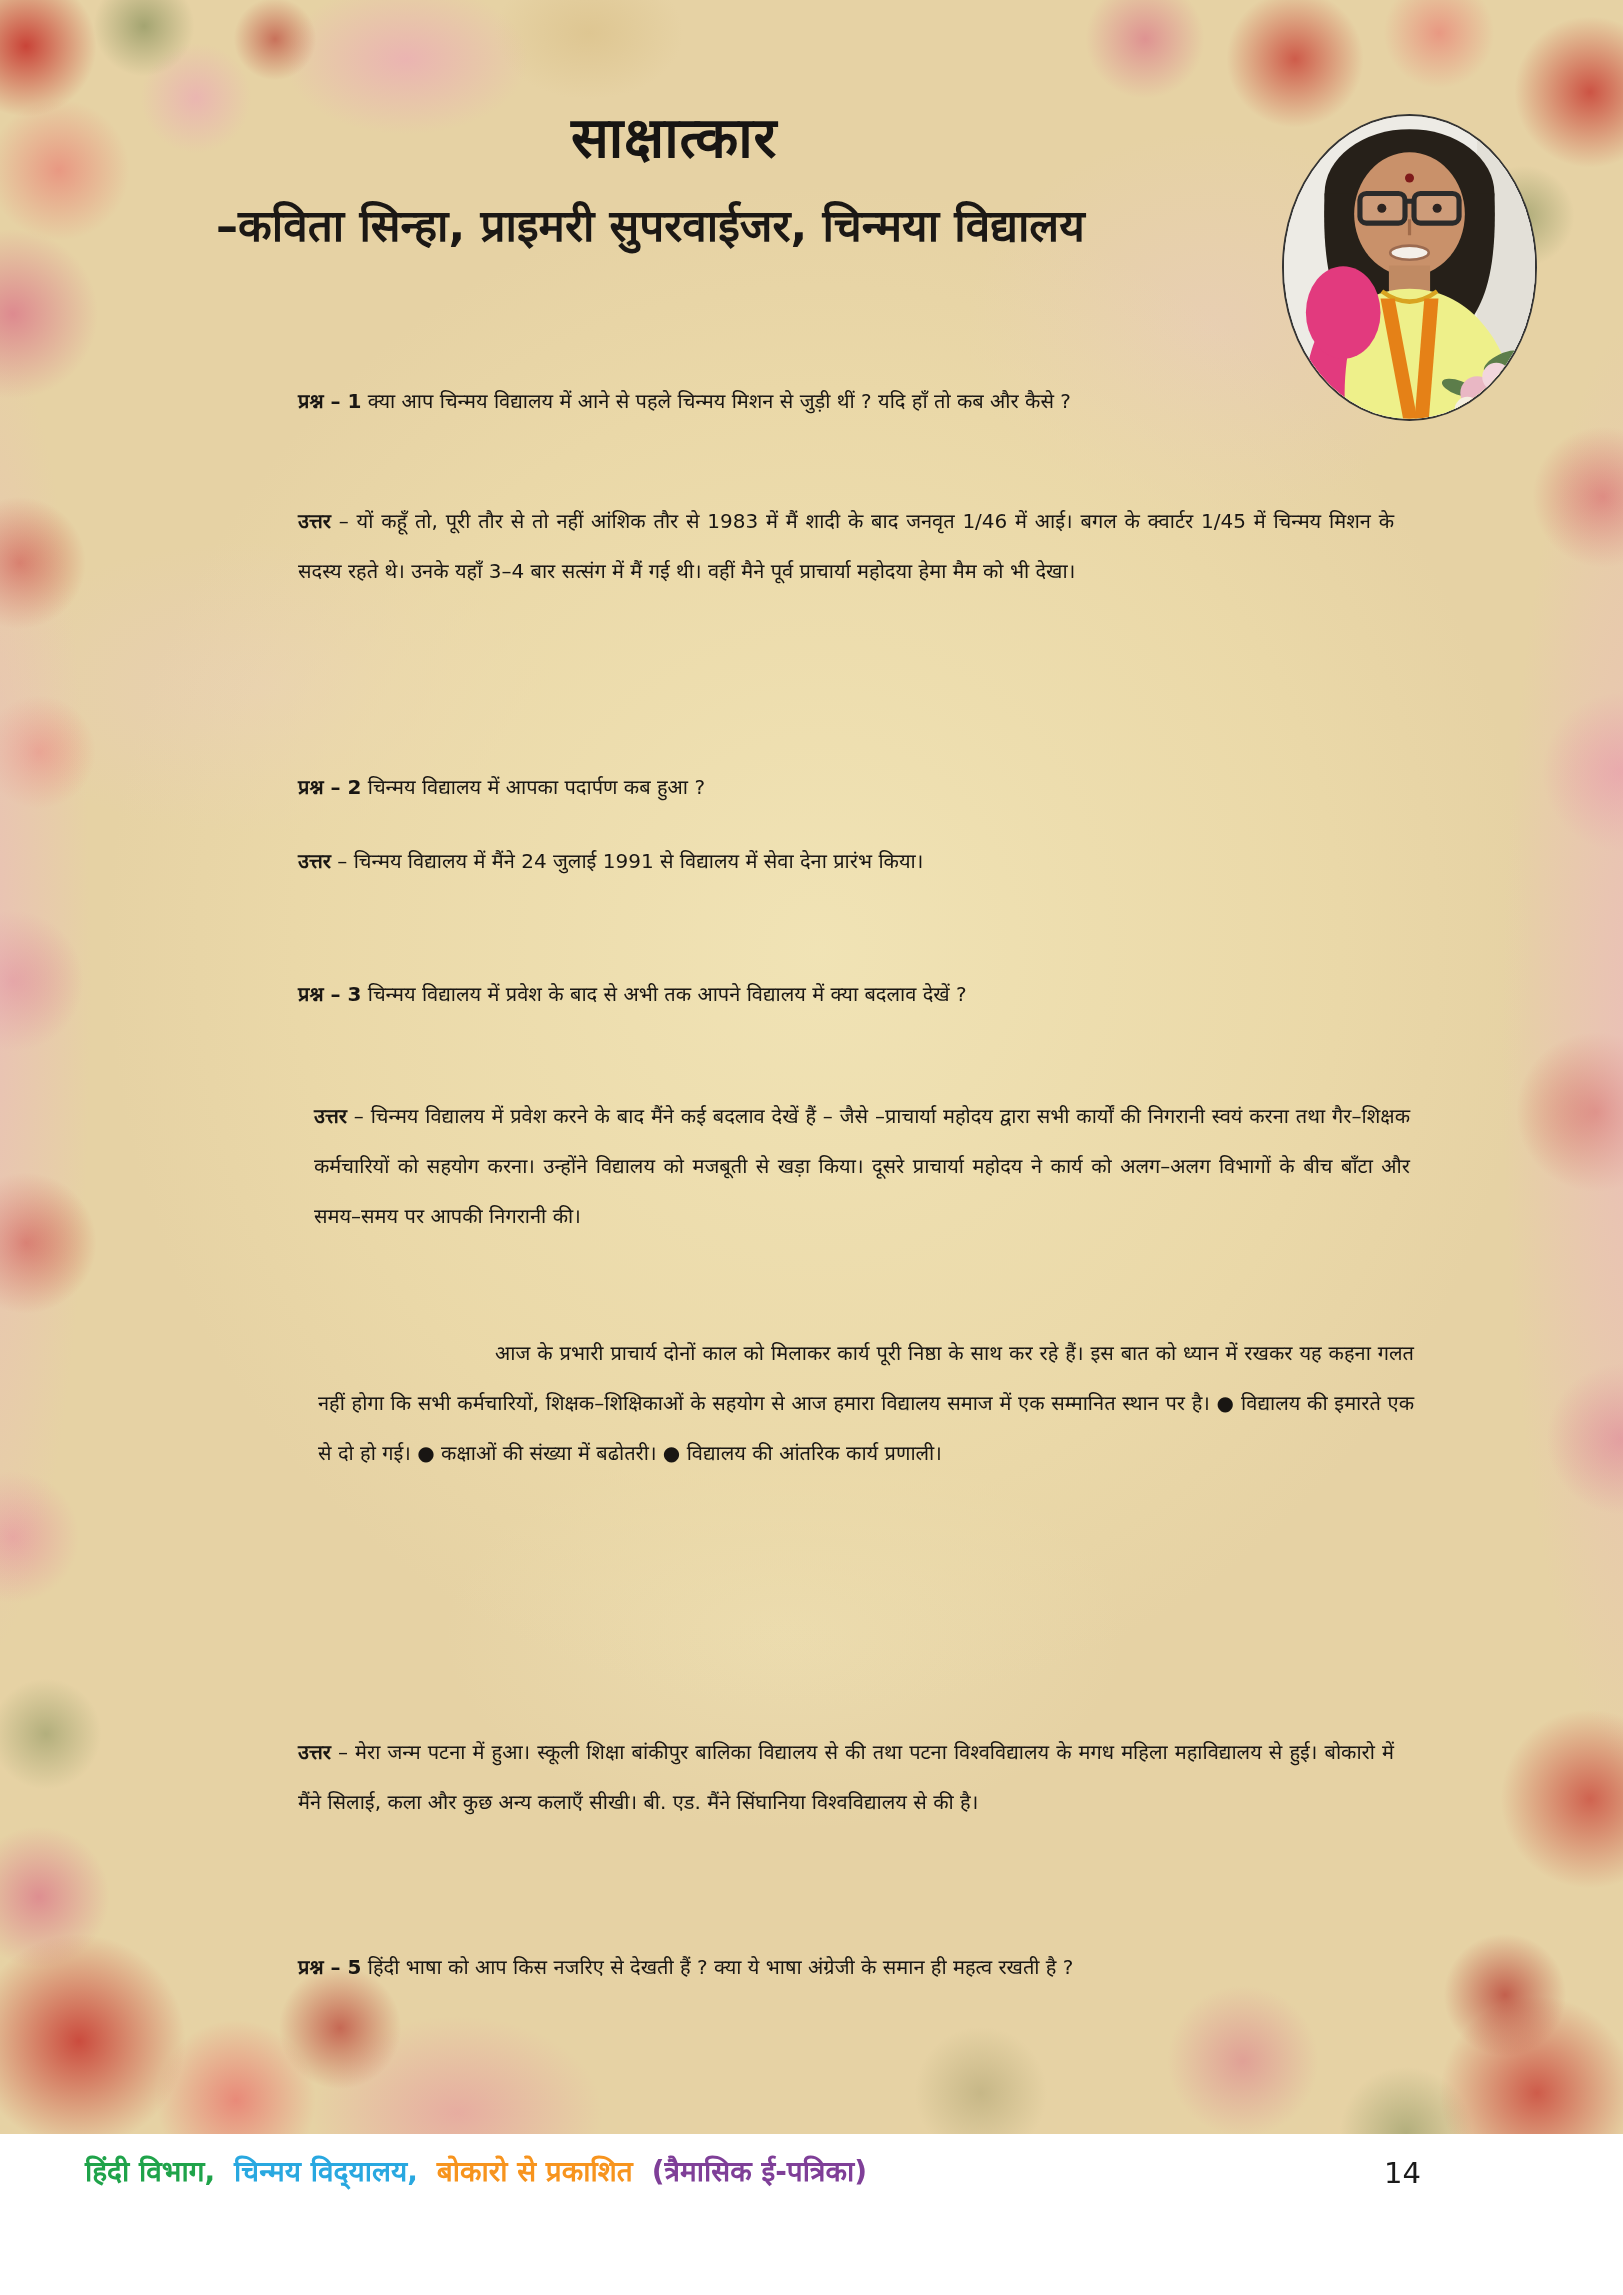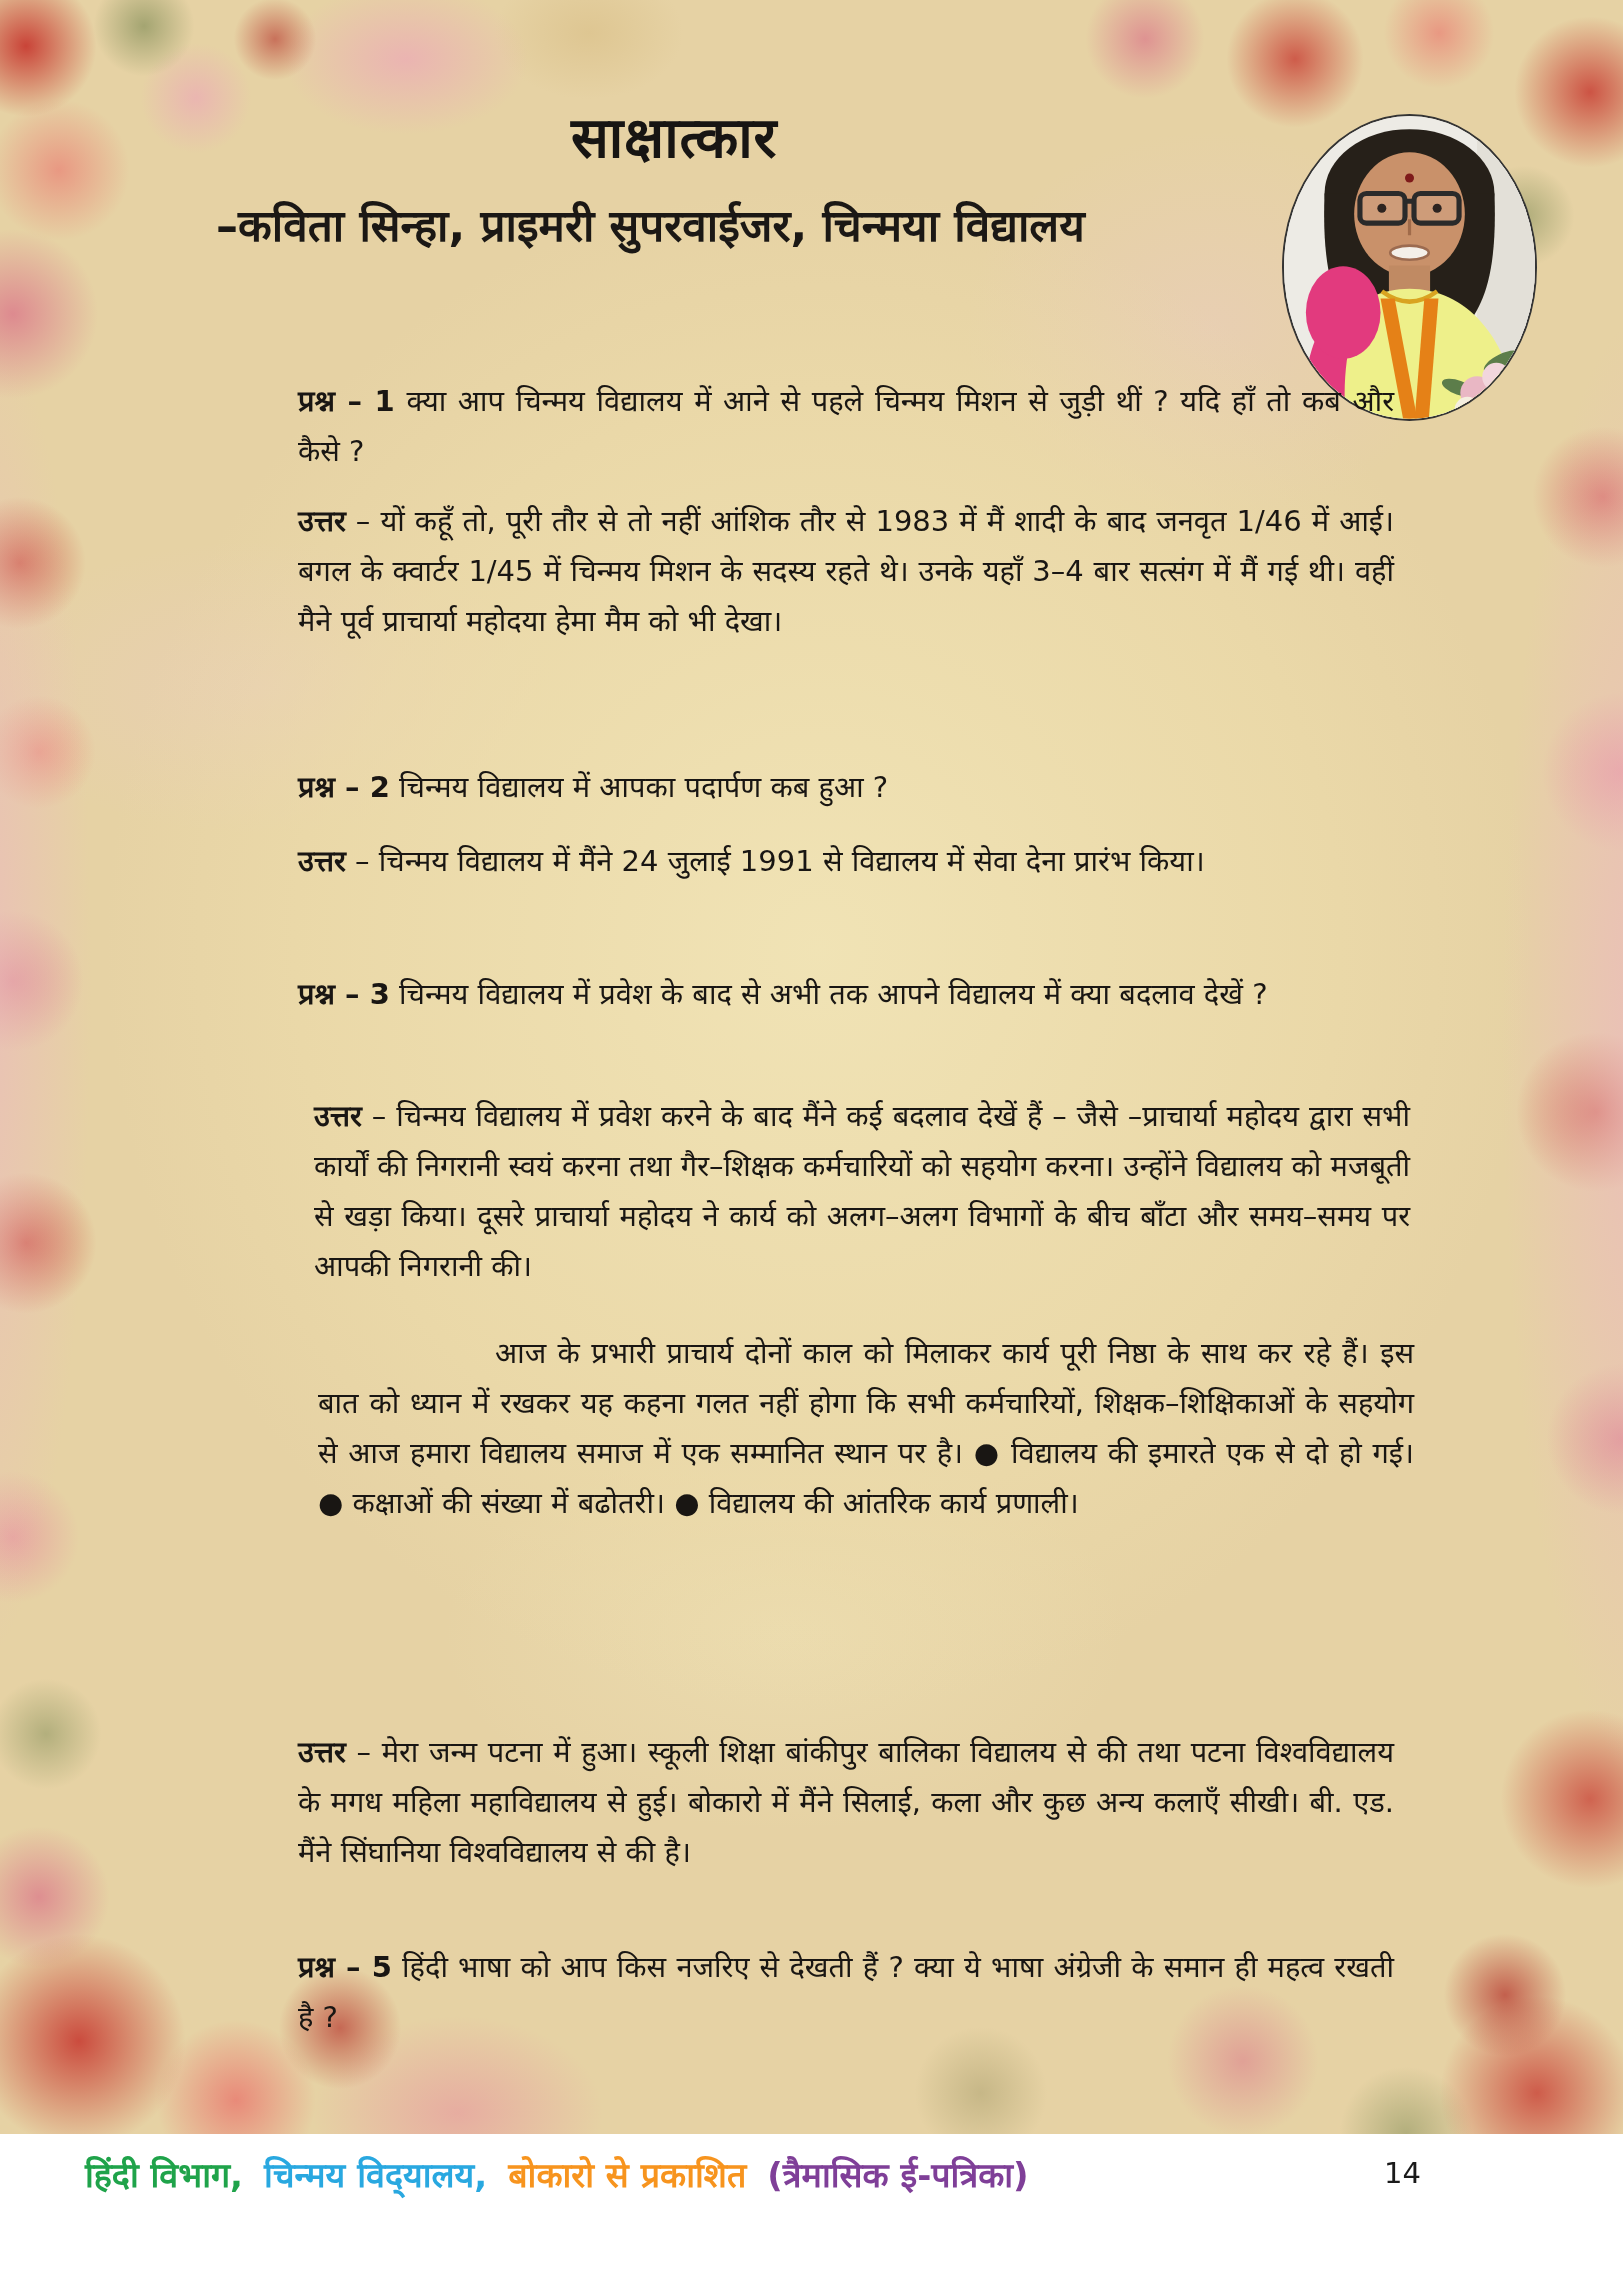--- a/index.html
+++ b/index.html
@@ -62,21 +62,21 @@
     position:absolute;left:0;top:97px;width:1348px;
     text-align:center;font-size:56px;font-weight:bold;color:#171513;
     letter-spacing:0.7px;
   }
   .byline{
     position:absolute;left:216px;top:194px;
     font-size:44px;font-weight:bold;color:#1b1815;white-space:nowrap;
   }
   .block{
     position:absolute;left:298px;width:1096px;
-    font-size:29px;line-height:50px;color:#191613;
+    font-size:20px;line-height:50px;color:#191613;
     text-align:justify;
   }
   .block b{font-weight:bold;}
   .indent-first{text-indent:177px;margin-left:20px;}
   .t-q1{top:376px;} .t-a1{top:496px;}
   .t-q2{top:762px;} .t-a2{top:836px;}
   .t-q3{top:969px;} .t-a3{top:1091px;margin-left:16px;} .t-a3b{top:1328px;}
   .t-q4{top:1639px;} .t-a4{top:1727px;}
   .t-q5{top:1942px;}
 
@@ -84,21 +84,21 @@
   .portrait{
     position:absolute;left:1282px;top:114px;width:255px;height:307px;
     border-radius:50%;overflow:hidden;border:2.6px solid #343434;
     background:#eceae4;box-sizing:border-box;
   }
   .portrait svg{display:block;width:100%;height:100%;}
 
   
   .footer{
     position:absolute;left:85px;top:2151px;
-    font-size:34px;font-weight:bold;white-space:nowrap;
+    font-size:28px;font-weight:bold;white-space:nowrap;
   }
   .footer span{margin-right:9.2px;}
   .page-number{
     position:absolute;left:1384px;top:2156px;
     font-size:29px;color:#1a1a1a;font-weight:normal;
   }
 </style>
 </head>
 <body>
 

